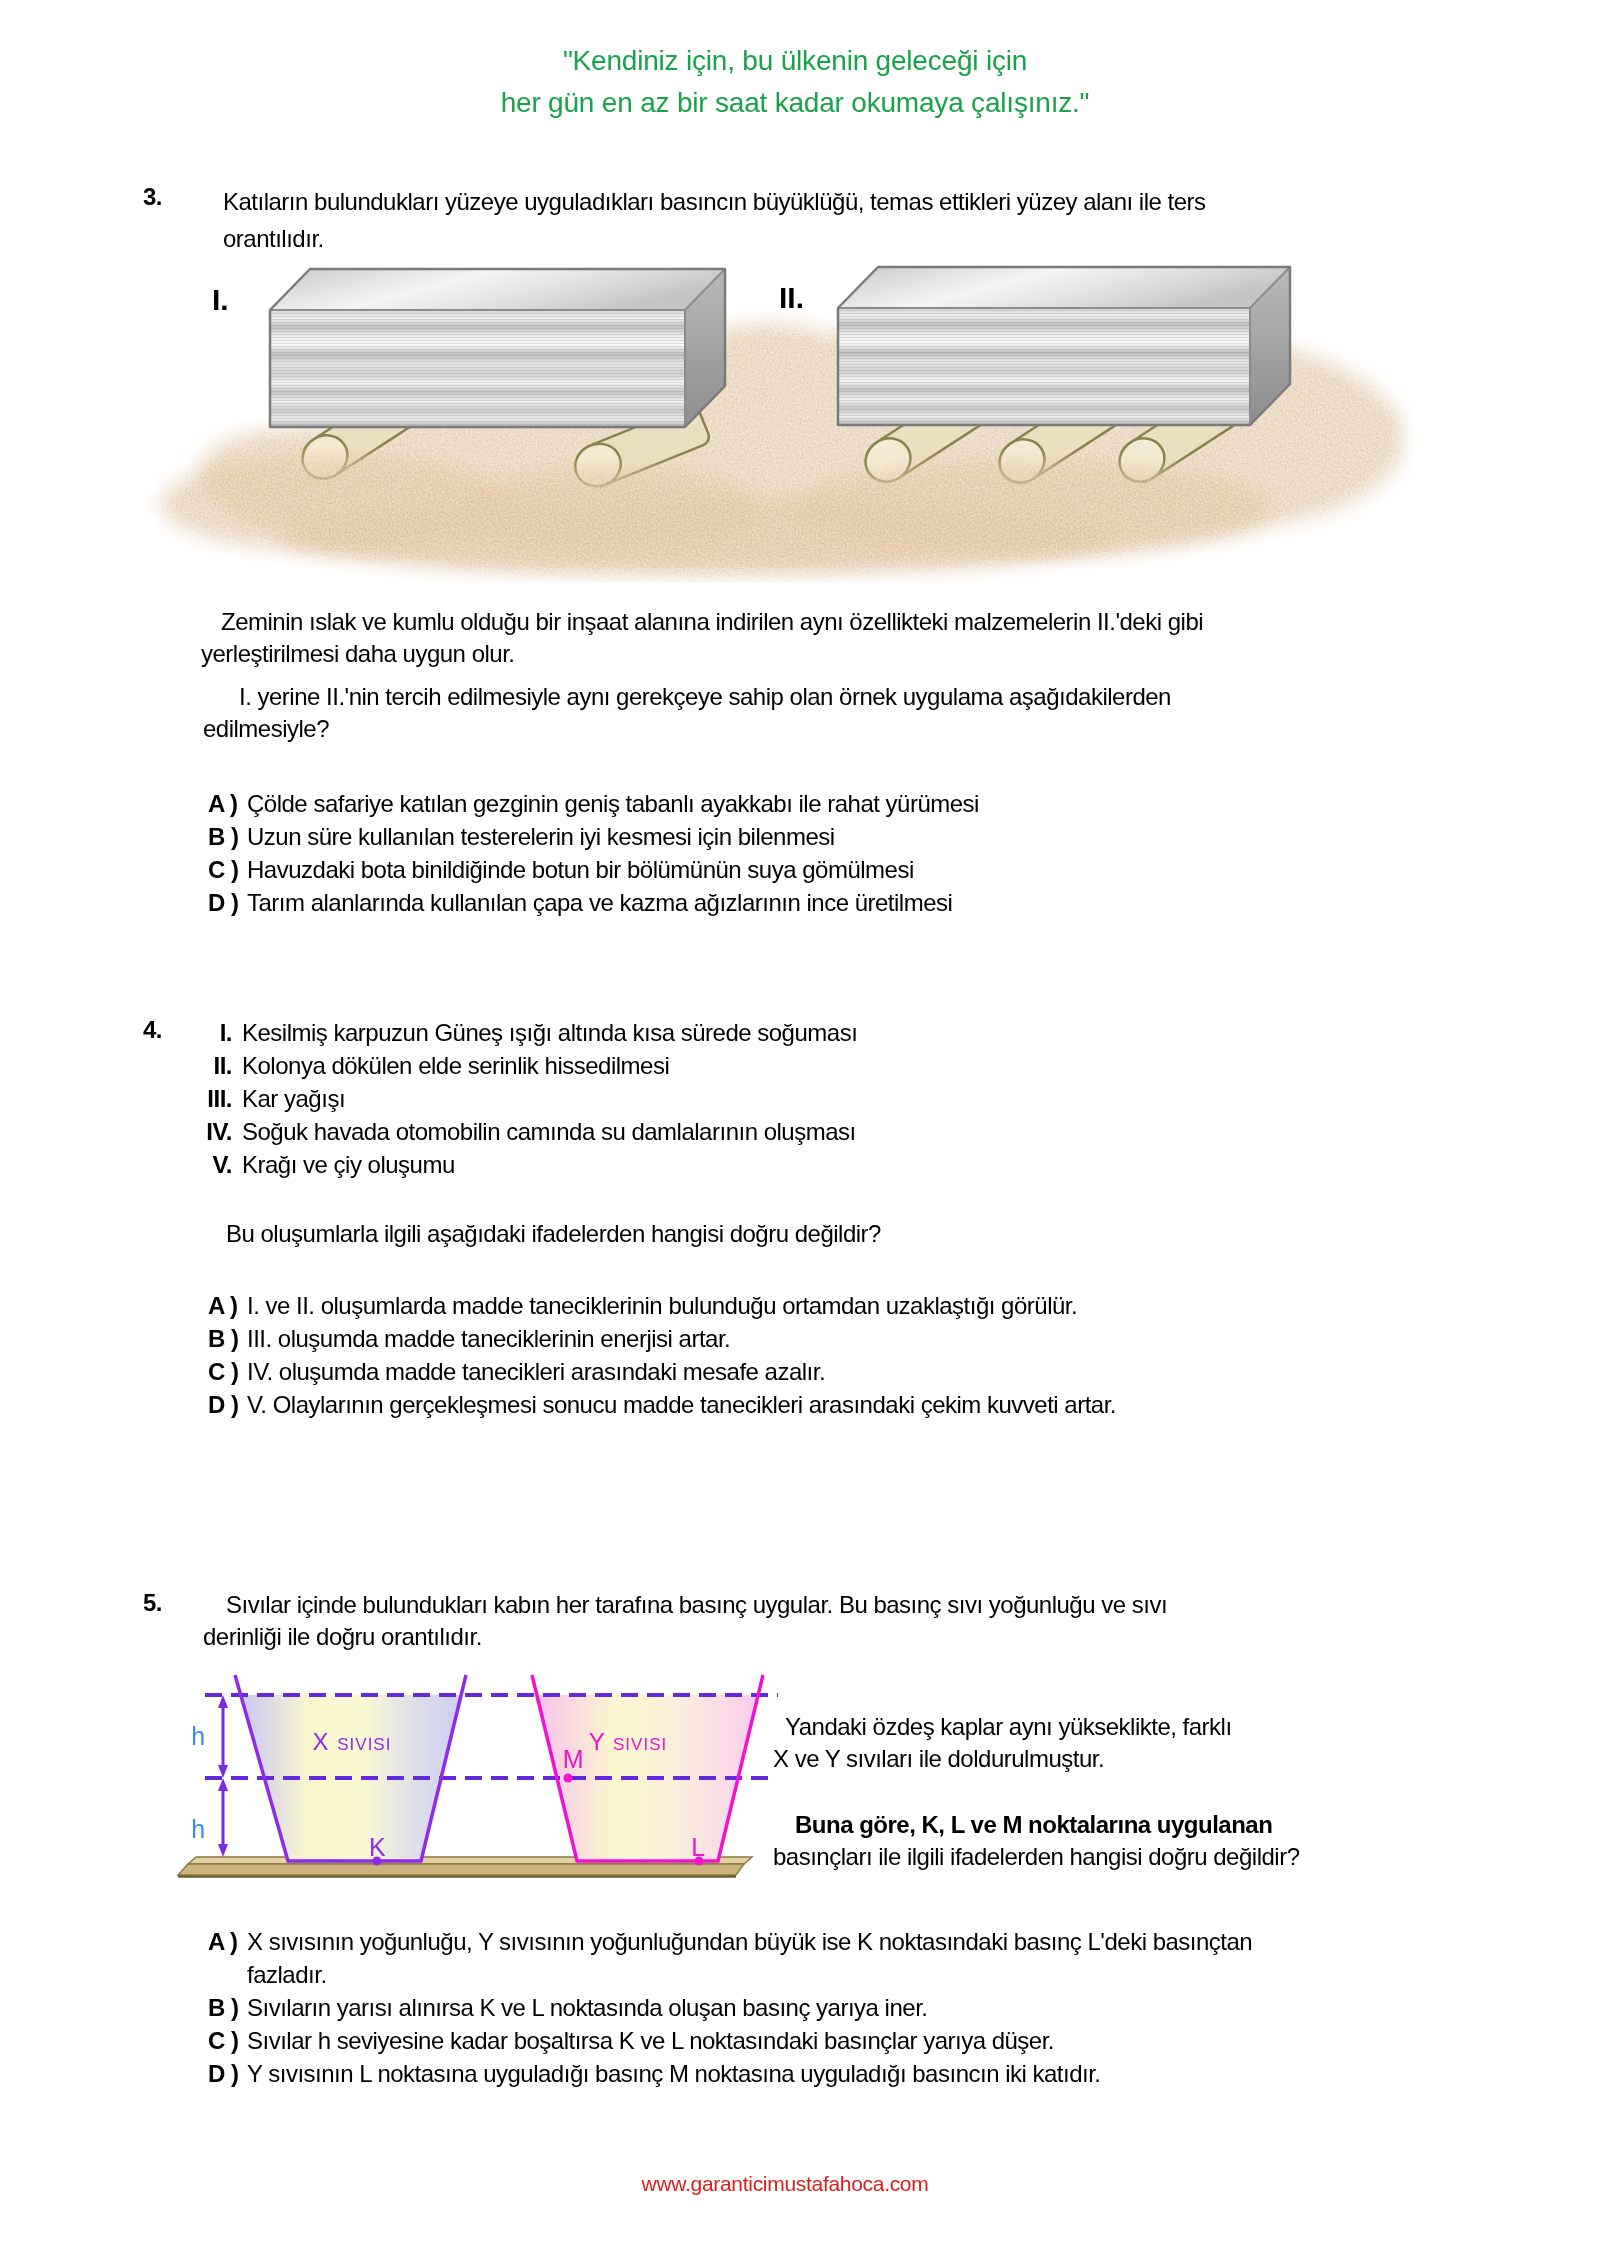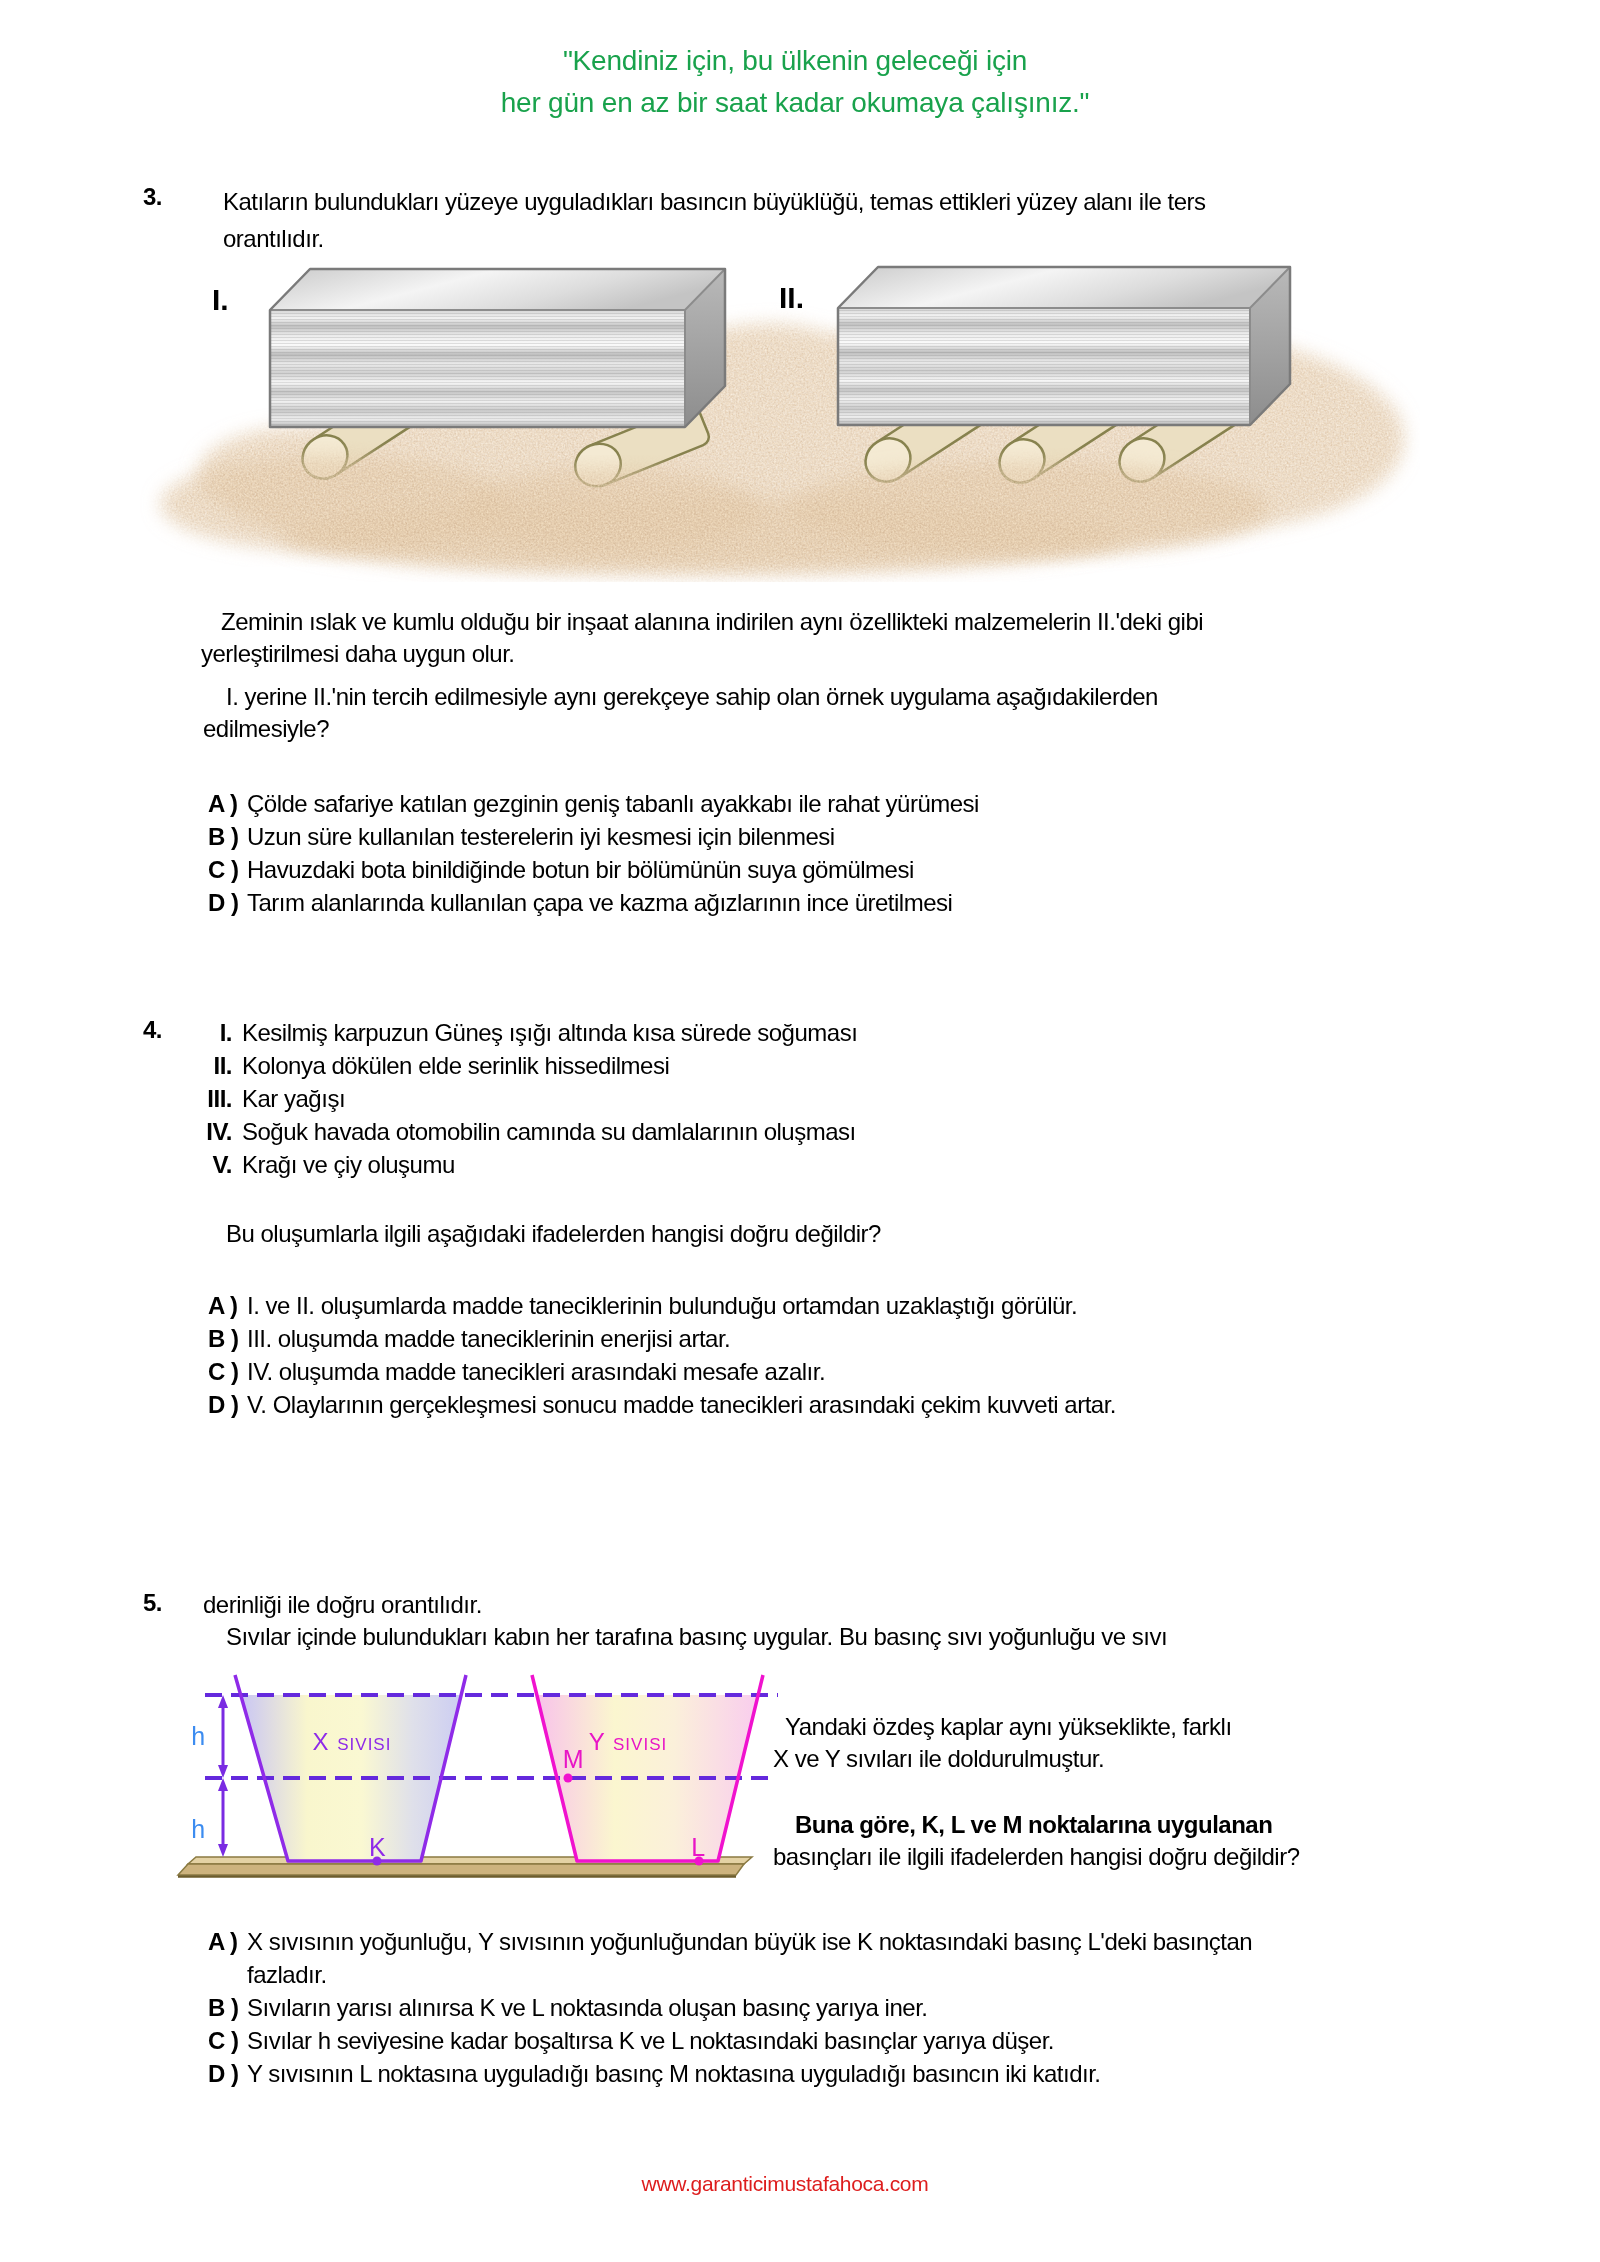--- a/index.html
+++ b/index.html
@@ -131,21 +131,21 @@
   </svg>
 
   <div class="abs figlabel" style="left:212px;top:283px;">I.</div>
   <div class="abs figlabel" style="left:779px;top:281px;">II.</div>
 
   <div class="abs" style="left:201px;top:606px;">
     <div class="para" style="margin-left:20px;">Zeminin ıslak ve kumlu olduğu bir inşaat alanına indirilen aynı özellikteki malzemelerin II.'deki gibi</div>
     <div class="para">yerleştirilmesi daha uygun olur.</div>
   </div>
   <div class="abs" style="left:203px;top:681px;">
-    <div class="para" style="margin-left:23px;">I. yerine II.'nin tercih edilmesiyle aynı gerekçeye sahip olan örnek uygulama aşağıdakilerden</div>
+    <div class="para" style="margin-left:36px;">I. yerine II.'nin tercih edilmesiyle aynı gerekçeye sahip olan örnek uygulama aşağıdakilerden</div>
     <div class="para">edilmesiyle?</div>
   </div>
 
   <div class="abs opts" style="left:208px;top:787px;">
     <div class="optrow">
       <span class="optletter">A )</span>
       <span class="opttext">Çölde safariye katılan gezginin geniş tabanlı ayakkabı ile rahat yürümesi</span>
     </div>
     <div class="optrow">
       <span class="optletter">B )</span>
@@ -200,22 +200,22 @@
       <span class="opttext">IV. oluşumda madde tanecikleri arasındaki mesafe azalır.</span>
     </div>
     <div class="optrow">
       <span class="optletter">D )</span>
       <span class="opttext">V. Olaylarının gerçekleşmesi sonucu madde tanecikleri arasındaki çekim kuvveti artar.</span>
     </div>
   </div>
 
   <div class="abs qnum" style="left:143px;top:1589px;">5.</div>
   <div class="abs" style="left:203px;top:1589px;">
+    <div class="para" style="margin-left:23px;">Sıvılar içinde bulundukları kabın her tarafına basınç uygular. Bu basınç sıvı yoğunluğu ve sıvı</div>
     <div class="para">derinliği ile doğru orantılıdır.</div>
-    <div class="para" style="margin-left:23px;">Sıvılar içinde bulundukları kabın her tarafına basınç uygular. Bu basınç sıvı yoğunluğu ve sıvı</div>
   </div>
 
   <svg class="abs" style="left:130px;top:1655px;" width="680" height="230" viewBox="0 0 680 230">
     <defs>
       <linearGradient id="gradX" x1="0" y1="0" x2="1" y2="0">
         <stop offset="0" stop-color="#c9c6f4"></stop>
           <stop offset="0.30" stop-color="#f9f6cd"></stop>
         <stop offset="0.55" stop-color="#faf8d2"></stop>
           <stop offset="0.78" stop-color="#dfe0ea"></stop>
         <stop offset="1" stop-color="#cccdf2"></stop>

